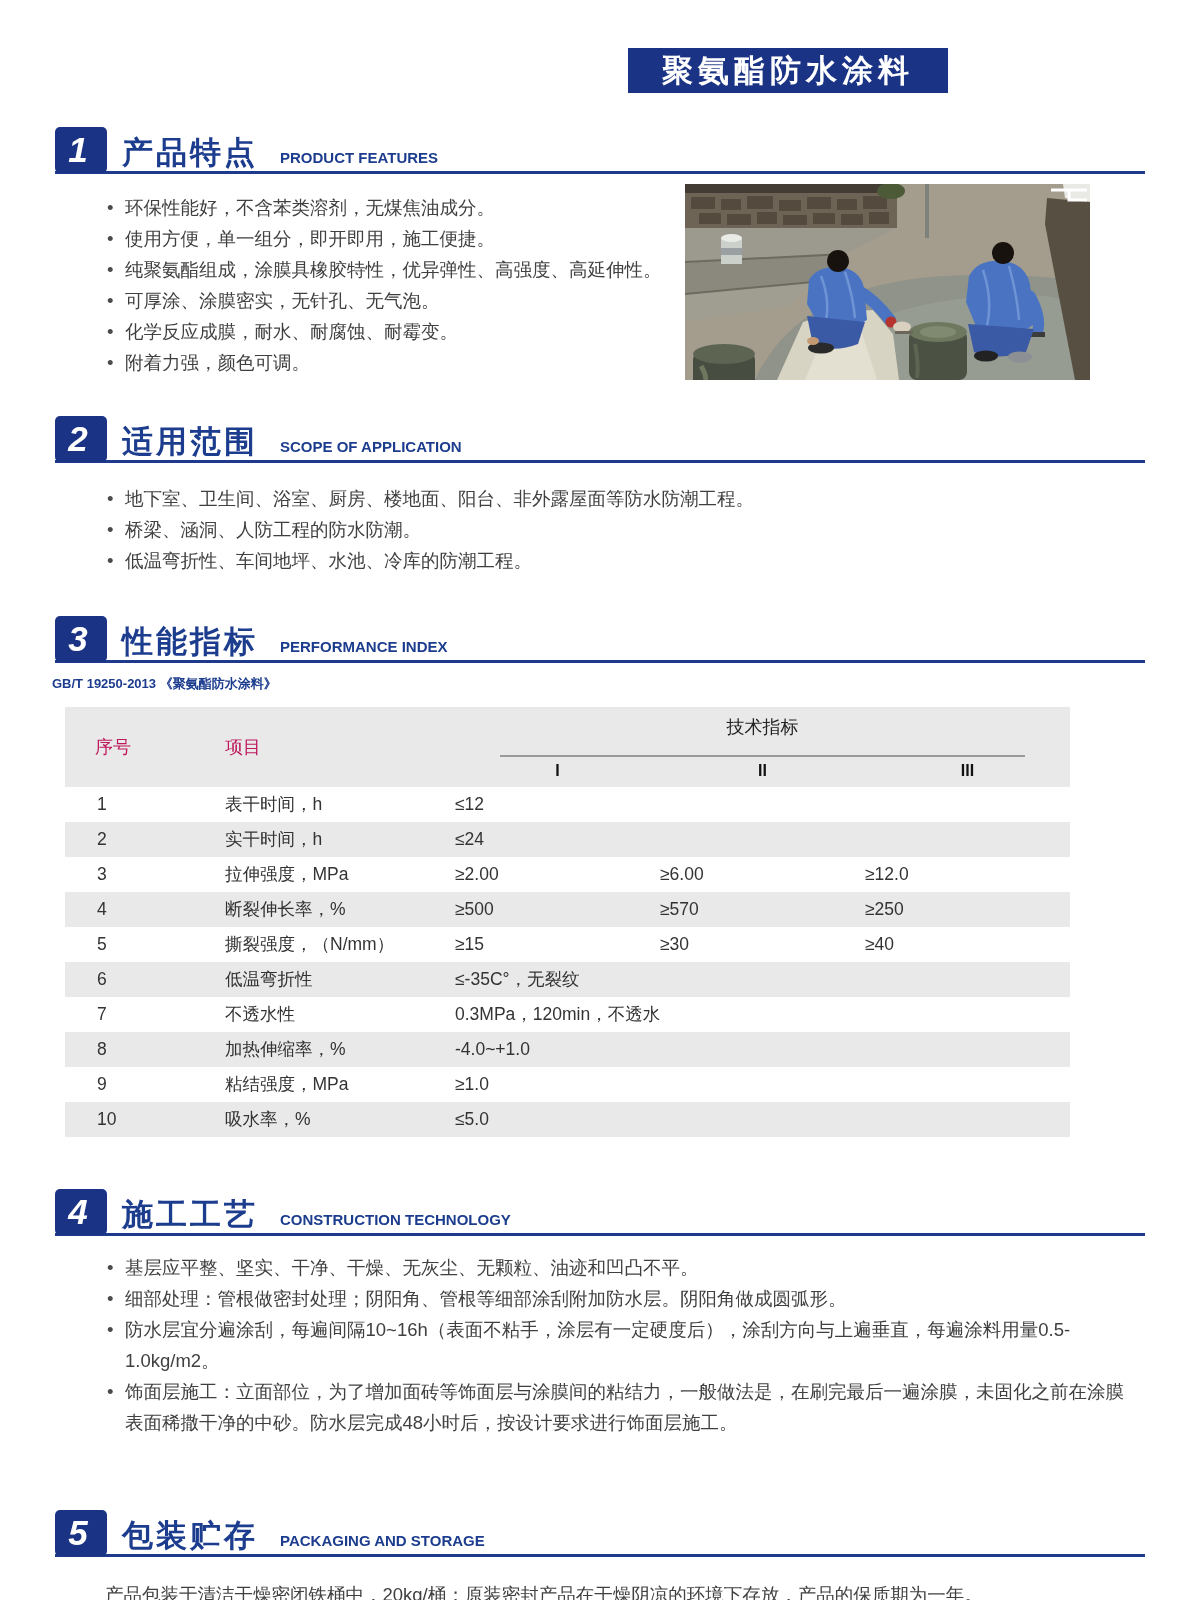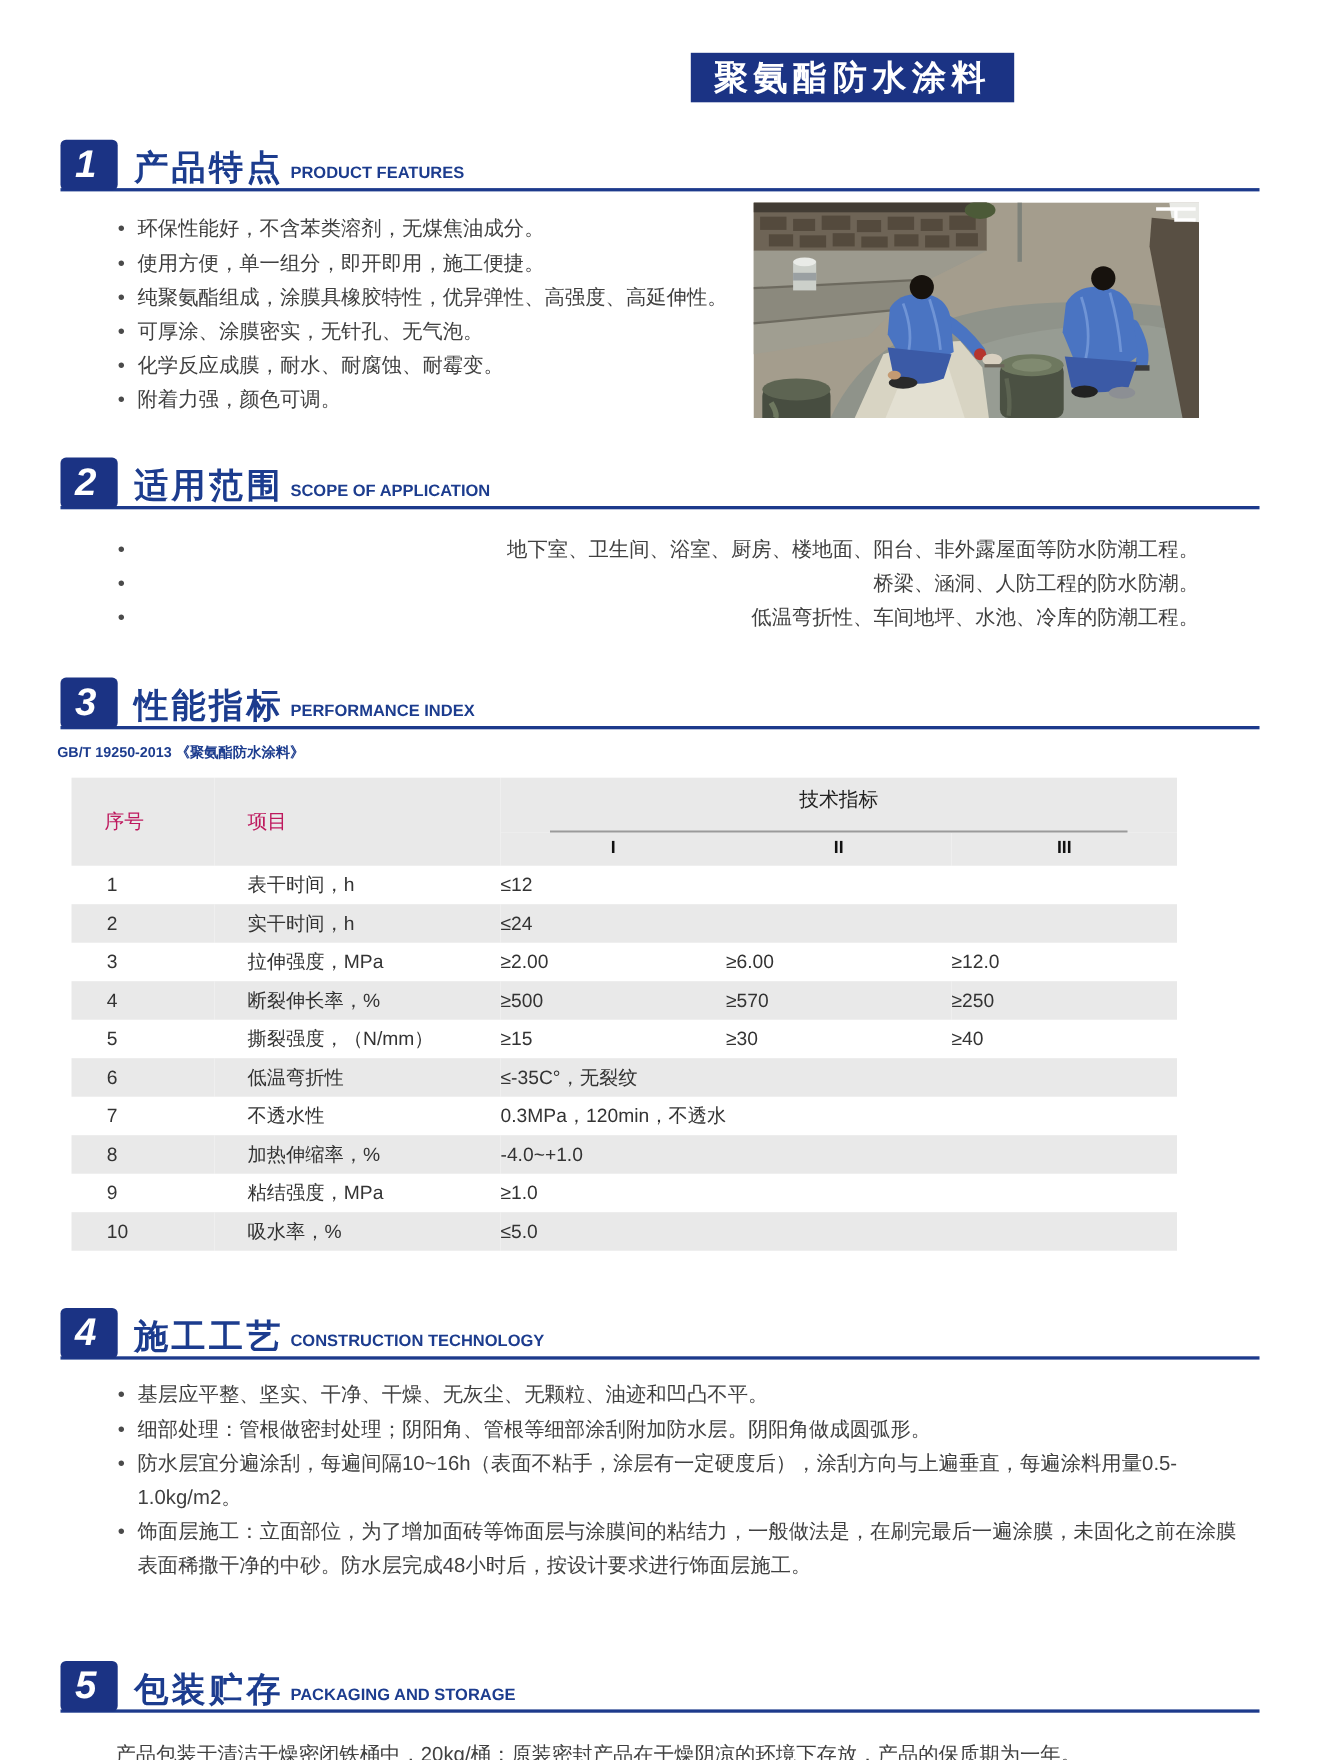--- a/index.html
+++ b/index.html
@@ -4,21 +4,21 @@
 <style>
   * { margin:0; padding:0; box-sizing:border-box; }
   html,body { background:#ffffff; }
   body {
     width:1200px; height:1600px; overflow:hidden; position:relative;
     font-family:"Liberation Sans","DejaVu Sans",sans-serif;
     color:#3c3c3c;
   }
   
   .title-banner {
-    margin:48px 0 0 628px; width:294px; height:45px;
+    margin:48px 0 0 628px; width:320px; height:45px;
     background:#1b3384; color:#ffffff;
     display:flex; align-items:center; justify-content:center;
     font-size:31px; font-weight:bold; letter-spacing:5px;
   }
   
   .section { margin-top:34px; }
   .section-header {
     margin:0 55px; display:flex; align-items:flex-end;
     border-bottom:3px solid #1d3a8c; padding-bottom:0;
   }
@@ -27,35 +27,35 @@
     color:#fff; font-size:35px; font-weight:bold; font-style:italic;
     display:flex; align-items:center; justify-content:center;
     margin-bottom:-2px; padding-right:6px;
   }
   .sec-title-zh {
     font-size:31px; font-weight:bold; color:#1c3c8e;
     letter-spacing:3px; margin-left:15px; line-height:1; padding-bottom:3px;
   }
   .sec-title-en {
     font-size:15px; font-weight:bold; color:#1c3c8e;
-    margin-left:6px; letter-spacing:0px; padding-bottom:5px;
+    margin-left:22px; letter-spacing:0px; padding-bottom:5px;
   }
   
   .content-row { display:flex; margin:18px 110px 0 105px; }
   ul.bullets { list-style:none; flex:1; }
   ul.bullets li {
     position:relative; padding-left:20px;
     font-size:18.5px; line-height:31px; color:#404040;
   }
   ul.bullets li::before {
     content:"•"; position:absolute; left:2px; top:0; color:#4a4a4a;
   }
   .photo-frame { width:405px; height:196px; flex:0 0 405px; margin-top:-8px; }
   .section2-bullets { margin:20px 110px 0 105px; }
-  .section2-bullets li { line-height:33px;text-align:right; }
+  .section2-bullets li { line-height:33px; }
   .section4-bullets { margin:16px 70px 0 105px; }
   .section4-bullets li { line-height:32px; }
   
   .standard-line {
     margin:12px 0 0 52px; font-size:13px; font-weight:bold; color:#1c3c8e;
   }
   table.perf {
     margin:14px 0 0 65px; width:1005px;
     border-collapse:collapse; table-layout:fixed;
     font-size:17.5px; color:#333333;

